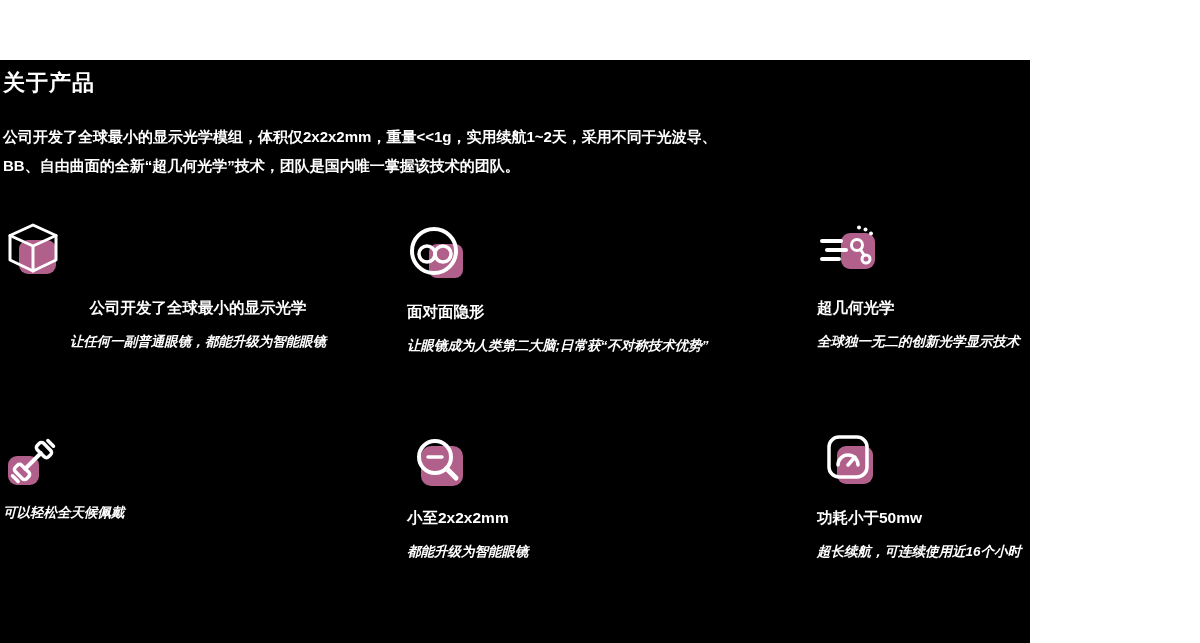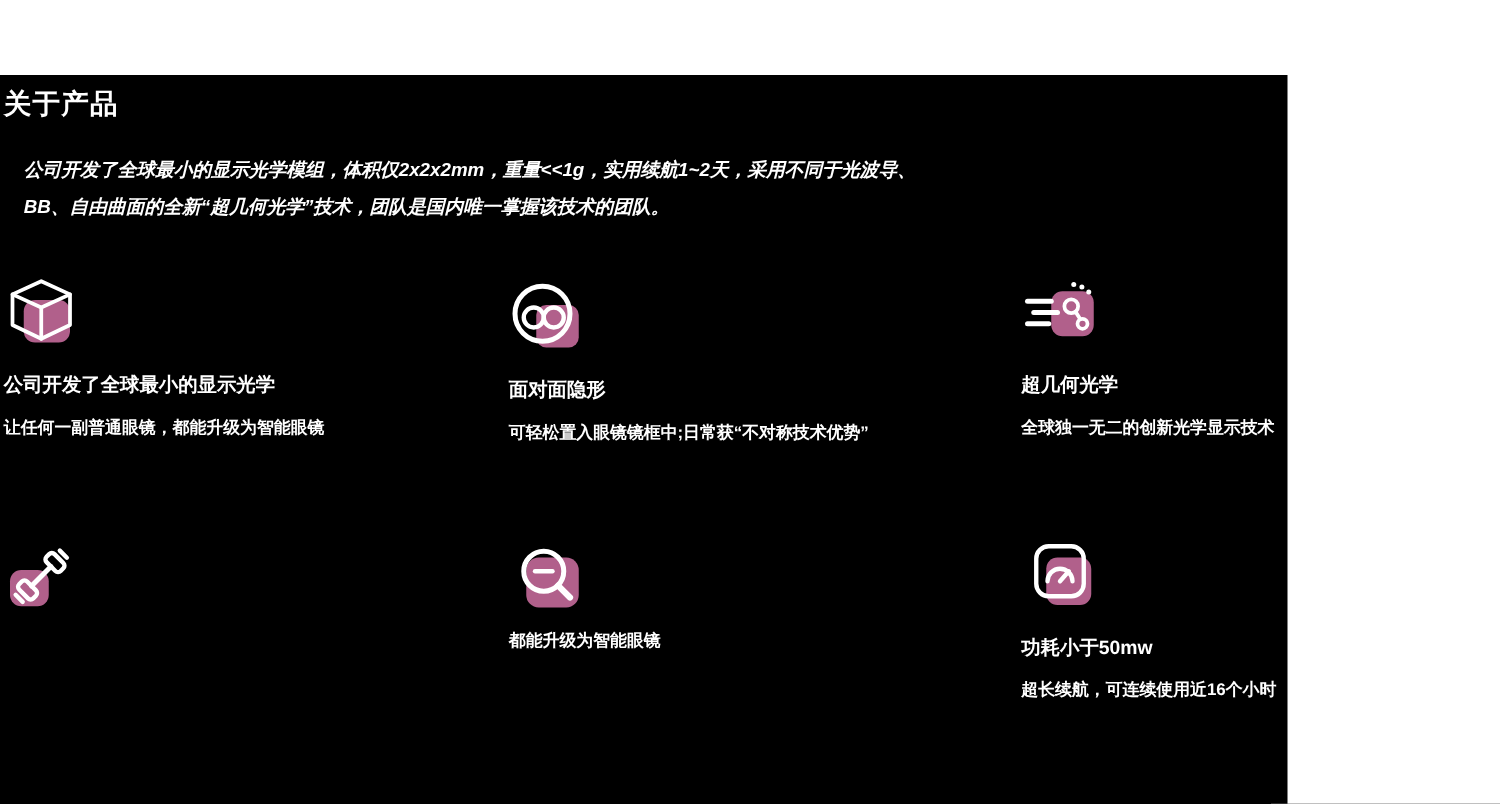--- a/index.html
+++ b/index.html
@@ -13,42 +13,42 @@
 
   .panel {
     position: absolute; left: 0; top: 60px; width: 1030px; height: 624px;
     background: var(--panel-bg); color: var(--text); overflow: hidden;
   }
   .page-title {
     position: absolute; left: 3px; top: 8px;
     font-size: 22px; font-weight: bold; letter-spacing: 1px;
   }
   .desc {
-    position: absolute; left: 19px; top: 62px; width: 750px;
-    font-size: 15px; font-weight: bold; line-height: 29px; font-style: italic;
+    position: absolute; left: 3px; top: 62px; width: 750px;
+    font-size: 15px; font-weight: bold; line-height: 29px;
   }
   .feature { position: absolute; width: 390px; }
   .f-icon { width: 60px; height: 60px; }
   .f-title { margin-top: 18px; font-size: 15.5px; font-weight: bold; white-space: nowrap; }
-  .f-sub { margin-top: 14px; font-size: 13.5px; font-weight: bold; white-space: nowrap; }
+  .f-sub { margin-top: 14px; font-size: 13.5px; font-weight: bold; white-space: nowrap; font-style: italic; }
   svg { display: block; }
   .accent { fill: var(--accent); }
   .wline { fill: none; stroke: #ffffff; stroke-linecap: round; stroke-linejoin: round; }
   .wdot { fill: #ffffff; }
 </style>
 </head>
 <body>
 
 <div class="panel">
 
   <div class="page-title">关于产品</div>
 
   <div class="desc">公司开发了全球最小的显示光学模组，体积仅2x2x2mm，重量&lt;&lt;1g，实用续航1~2天，采用不同于光波导、BB、自由曲面的全新“超几何光学”技术，团队是国内唯一掌握该技术的团队。</div>
 
-  <div class="feature" style="left:3px; top:160px;">
+  <div class="feature" style="left:3px; top:160px;text-align:center;">
     <div class="f-icon">
       <svg width="60" height="60" viewBox="0 0 60 60">
         <rect class="accent" x="16" y="20" width="37" height="34" rx="9"></rect>
         <polygon class="wline" stroke-width="3" points="30,5 53,15.5 53,40 30,51 7,40 7,15.5"></polygon>
         <polyline class="wline" stroke-width="3" points="7,15.5 30,26 53,15.5"></polyline>
         <line class="wline" stroke-width="3" x1="30" y1="26" x2="30" y2="51"></line>
       </svg>
     </div>
     <div class="f-title">公司开发了全球最小的显示光学</div>
     <div class="f-sub">让任何一副普通眼镜，都能升级为智能眼镜</div>
@@ -57,21 +57,21 @@
   <div class="feature" style="left:407px; top:164px;">
     <div class="f-icon">
       <svg width="60" height="60" viewBox="0 0 60 60">
         <rect class="accent" x="22" y="20" width="34" height="34" rx="8"></rect>
         <circle class="wline" stroke-width="4" cx="27" cy="27" r="22"></circle>
         <circle class="wline" stroke-width="3.5" cx="20" cy="30" r="8"></circle>
         <circle class="wline" stroke-width="3.5" cx="36" cy="30" r="8"></circle>
       </svg>
     </div>
     <div class="f-title">面对面隐形</div>
-    <div class="f-sub">可轻松置入眼镜镜框中;日常获“不对称技术优势”</div>
+    <div class="f-sub">让眼镜成为人类第二大脑;日常获“不对称技术优势”</div>
   </div>
 
   <div class="feature" style="left:817px; top:160px;">
     <div class="f-icon">
       <svg width="60" height="60" viewBox="0 0 60 60">
         <rect class="accent" x="24" y="13" width="34" height="36" rx="9"></rect>
         <line class="wline" stroke-width="4" x1="5" y1="21" x2="24" y2="21"></line>
         <line class="wline" stroke-width="4" x1="10" y1="30" x2="29" y2="30"></line>
         <line class="wline" stroke-width="4" x1="5" y1="39" x2="22" y2="39"></line>
         <circle class="wline" stroke-width="3" cx="40" cy="25" r="5.5"></circle>
@@ -92,31 +92,33 @@
         <rect class="accent" x="5" y="26" width="31" height="29" rx="9"></rect>
         <g transform="rotate(-45 30 31)">
           <rect class="wline" stroke-width="3.5" x="10" y="23" width="9" height="16" rx="3"></rect>
           <rect class="wline" stroke-width="3.5" x="41" y="23" width="9" height="16" rx="3"></rect>
           <line class="wline" stroke-width="4" x1="19" y1="31" x2="41" y2="31"></line>
           <line class="wline" stroke-width="3.5" x1="5" y1="27" x2="5" y2="35"></line>
           <line class="wline" stroke-width="3.5" x1="55" y1="27" x2="55" y2="35"></line>
         </g>
       </svg>
     </div>
+    <div class="f-sub">可以轻松全天候佩戴</div>
   </div>
 
   <div class="feature" style="left:407px; top:370px;">
     <div class="f-icon">
       <svg width="60" height="60" viewBox="0 0 60 60">
         <rect class="accent" x="14" y="16" width="42" height="40" rx="10"></rect>
         <circle class="wline" stroke-width="4" cx="28" cy="27" r="16"></circle>
         <line class="wline" stroke-width="3.5" x1="21" y1="27" x2="35" y2="27"></line>
         <line class="wline" stroke-width="5" x1="39.5" y1="38.5" x2="49" y2="48"></line>
       </svg>
     </div>
+    <div class="f-title">小至2x2x2mm</div>
     <div class="f-sub">都能升级为智能眼镜</div>
   </div>
 
   <div class="feature" style="left:817px; top:370px;">
     <div class="f-icon">
       <svg width="60" height="60" viewBox="0 0 60 60">
         <rect class="accent" x="20" y="16" width="36" height="38" rx="9"></rect>
         <rect class="wline" stroke-width="3.5" x="12" y="7" width="38" height="40" rx="10"></rect>
         <path class="wline" stroke-width="3.5" d="M21 35 A 10 10 0 0 1 41 35"></path>
         <line class="wline" stroke-width="3.5" x1="31" y1="35" x2="38" y2="27"></line>

